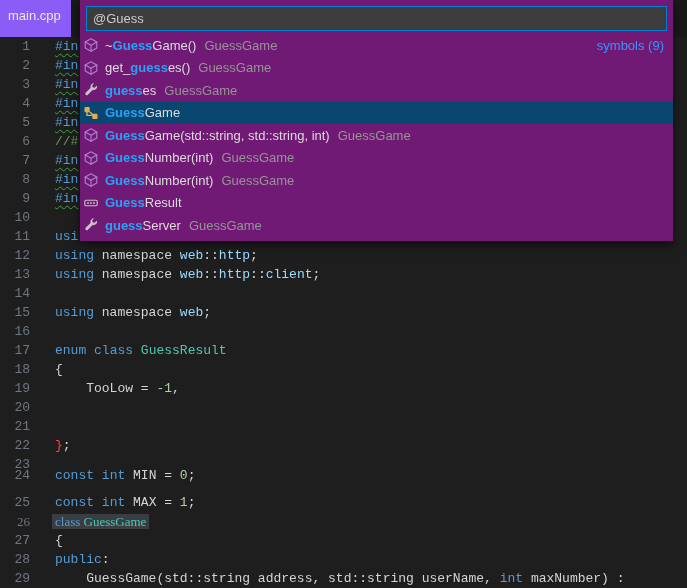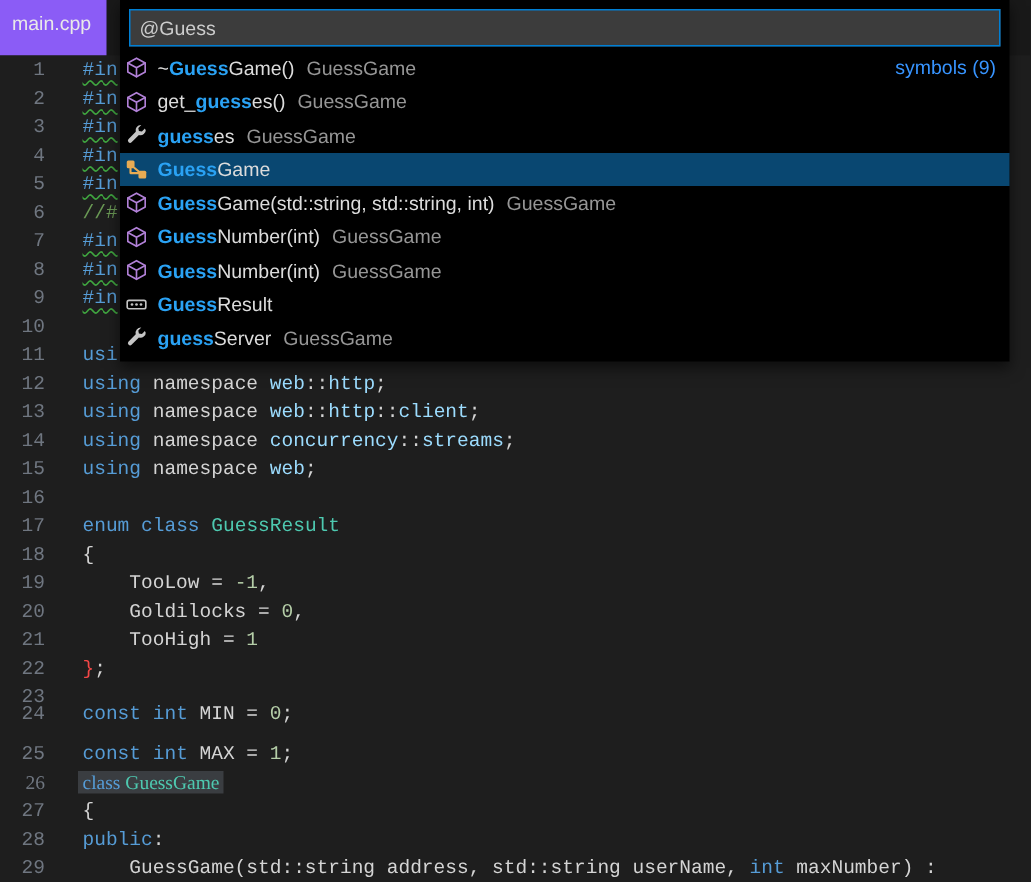--- a/index.html
+++ b/index.html
@@ -31,21 +31,21 @@
   .tk-c{color:var(--cmt);}
   .tk-r{color:var(--err);}
   .squig{
     text-decoration:underline wavy var(--squiggle);
     text-decoration-thickness:1px;text-underline-offset:3px;text-decoration-skip-ink:none;
   }
   .hl-bg{background:var(--wordhl);margin:0 -3px;padding:0 3px;}
   
   .quick-open{
     position:absolute;left:80px;top:0;width:593px;height:241px;
-    background:#000000;box-shadow:0 4px 9px rgba(0,0,0,.55);
+    background:#701a75;box-shadow:0 4px 9px rgba(0,0,0,.55);
     box-sizing:border-box;
   }
   .qo-input-wrap{padding:6px 6px 3px 6px;}
   .qo-input{
     width:100%;box-sizing:border-box;height:25px;
     background:#3c3c3c;border:1px solid var(--focusborder);outline:none;
     color:#cccccc;font-size:13px;font-family:"Liberation Sans",sans-serif;
     padding:2px 6px;border-radius:0;
   }
   .qo-list{position:relative;}
@@ -123,21 +123,20 @@
         <div class="line" style="top: 209px;">
           <span class="ln">12</span>
           <span class="codetxt"><span class="tk-k">using</span><span class="tk-w"> namespace </span><span class="tk-n">web</span><span class="tk-w">::</span><span class="tk-n">http</span><span class="tk-w">;</span></span>
         </div>
         <div class="line" style="top: 228px;">
           <span class="ln">13</span>
           <span class="codetxt"><span class="tk-k">using</span><span class="tk-w"> namespace </span><span class="tk-n">web</span><span class="tk-w">::</span><span class="tk-n">http</span><span class="tk-w">::</span><span class="tk-n">client</span><span class="tk-w">;</span></span>
         </div>
         <div class="line" style="top: 247px;">
           <span class="ln">14</span>
-          <span class="codetxt"><span class="tk-k">using</span><span class="tk-w"> namespace </span><span class="tk-n">concurrency</span><span class="tk-w">::</span><span class="tk-n">streams</span><span class="tk-w">;</span></span>
         </div>
         <div class="line" style="top: 266px;">
           <span class="ln">15</span>
           <span class="codetxt"><span class="tk-k">using</span><span class="tk-w"> namespace </span><span class="tk-n">web</span><span class="tk-w">;</span></span>
         </div>
         <div class="line" style="top: 285px;">
           <span class="ln">16</span>
           <span class="codetxt"></span>
         </div>
         <div class="line" style="top: 304px;">
@@ -147,25 +146,23 @@
         <div class="line" style="top: 323px;">
           <span class="ln">18</span>
           <span class="codetxt"><span class="tk-w">{</span></span>
         </div>
         <div class="line" style="top: 342px;">
           <span class="ln">19</span>
           <span class="codetxt"><span class="tk-w">    TooLow = </span><span class="tk-d">-1</span><span class="tk-w">,</span></span>
         </div>
         <div class="line" style="top: 361px;">
           <span class="ln">20</span>
-          <span class="codetxt"><span class="tk-w">    Goldilocks = </span><span class="tk-d">0</span><span class="tk-w">,</span></span>
         </div>
         <div class="line" style="top: 380px; padding-left: 44px;">
           <span class="ln">21</span>
-          <span class="codetxt"><span class="tk-w">    TooHigh = </span><span class="tk-d">1</span></span>
         </div>
         <div class="line" style="top: 399px;">
           <span class="ln">22</span>
           <span class="codetxt"><span class="tk-r">}</span><span class="tk-w">;</span></span>
         </div>
         <div class="line" style="top: 418px;">
           <span class="ln">23</span>
           <span class="codetxt"></span>
         </div>
         <div class="line" style="top: 429px;">

